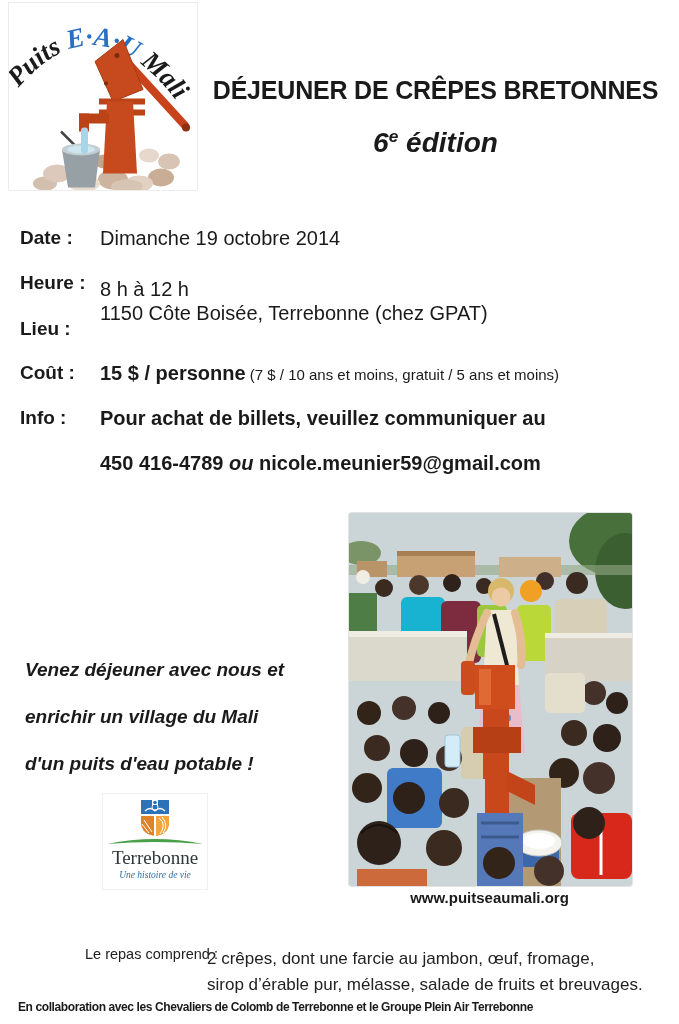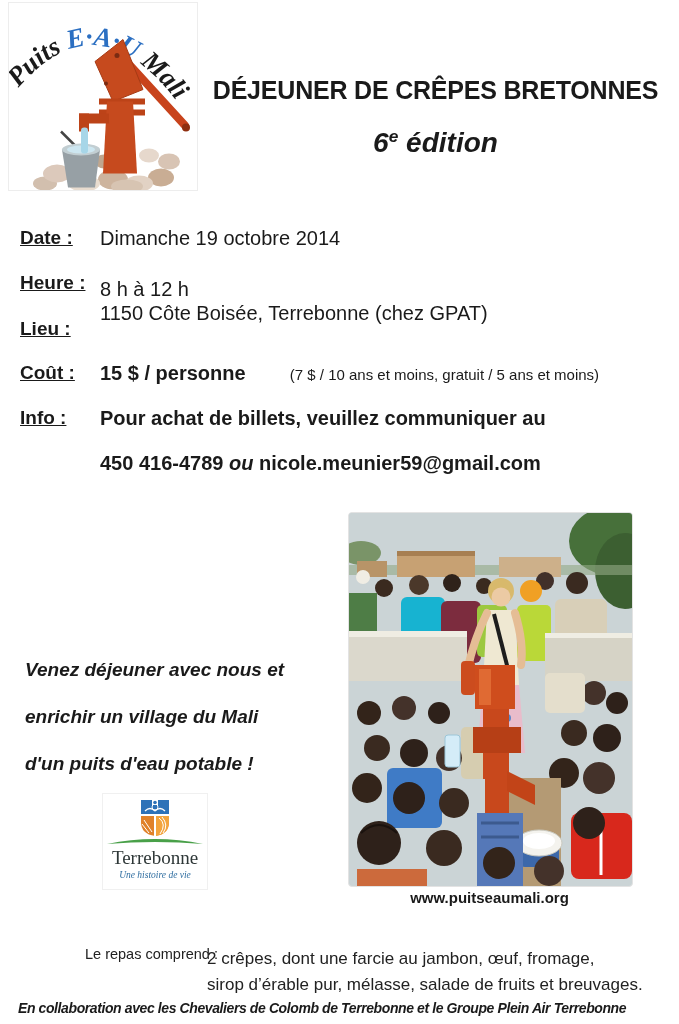--- a/index.html
+++ b/index.html
@@ -13,42 +13,42 @@
   .logo-box{left:8px;top:2px;width:188px;height:187px;border:1px solid #ededed;background:#fff;}
   .logo-box svg{display:block;width:100%;height:100%;}
   .arc-text{font-family:"Liberation Serif",serif;font-style:italic;font-weight:bold;font-size:27px;}
 
   
   .title{left:192px;top:76px;width:487px;text-align:center;font-size:25px;font-weight:bold;letter-spacing:-0.2px;}
   .edition{left:192px;top:126px;width:487px;text-align:center;font-size:28px;font-weight:bold;font-style:italic;}
   .edition sup{font-size:0.62em;vertical-align:super;}
 
   
-  .row-label{left:20px;width:78px;font-size:19px;font-weight:bold;white-space:nowrap;text-decoration:underline;}
+  .row-label{left:20px;width:78px;font-size:19px;font-weight:bold;white-space:nowrap;}
   .row-value{left:100px;width:575px;font-size:20px;white-space:nowrap;}
   .bold{font-weight:bold;}
-  .note{font-size:15px;font-weight:normal;margin-left:40px;}
+  .note{font-size:15px;font-weight:normal;}
   .italic{font-style:italic;}
 
   
   .pitch{left:25px;top:646px;width:320px;font-size:19px;font-weight:bold;font-style:italic;line-height:47px;white-space:nowrap;}
 
   
   .photo{left:348px;top:512px;width:283px;height:373px;border-radius:4px;overflow:hidden;border:1px solid #e3e3e3;background:#cbd4d6;}
   .photo svg{display:block;width:100%;height:100%;}
   .caption{left:348px;top:889px;width:283px;text-align:center;font-size:15px;font-weight:bold;}
 
   
   .tb-box{left:102px;top:793px;width:104px;height:95px;border:1px solid #f0f0f0;background:#fff;}
   .tb-box svg{display:block;width:100%;height:100%;}
 
   
   .meal-label{left:85px;top:946px;font-size:14.5px;color:#222;white-space:nowrap;}
   .meal-lines{left:207px;top:946px;font-size:17px;line-height:26px;color:#222;white-space:nowrap;}
-  .footer{left:18px;top:1000px;width:659px;font-size:14px;font-weight:bold;font-style:italic;letter-spacing:-0.4px;white-space:nowrap;}
+  .footer{left:18px;top:1000px;width:659px;font-size:12px;font-weight:bold;letter-spacing:-0.4px;white-space:nowrap;}
 </style>
 </head>
 <body>
 
 <div class="flyer">
 
   <div class="abs logo-box">
     <svg viewBox="0 0 188 186">
       <defs>
         <path id="arcp" d="M 8 86 Q 94 -16 182 118" fill="none"></path>

